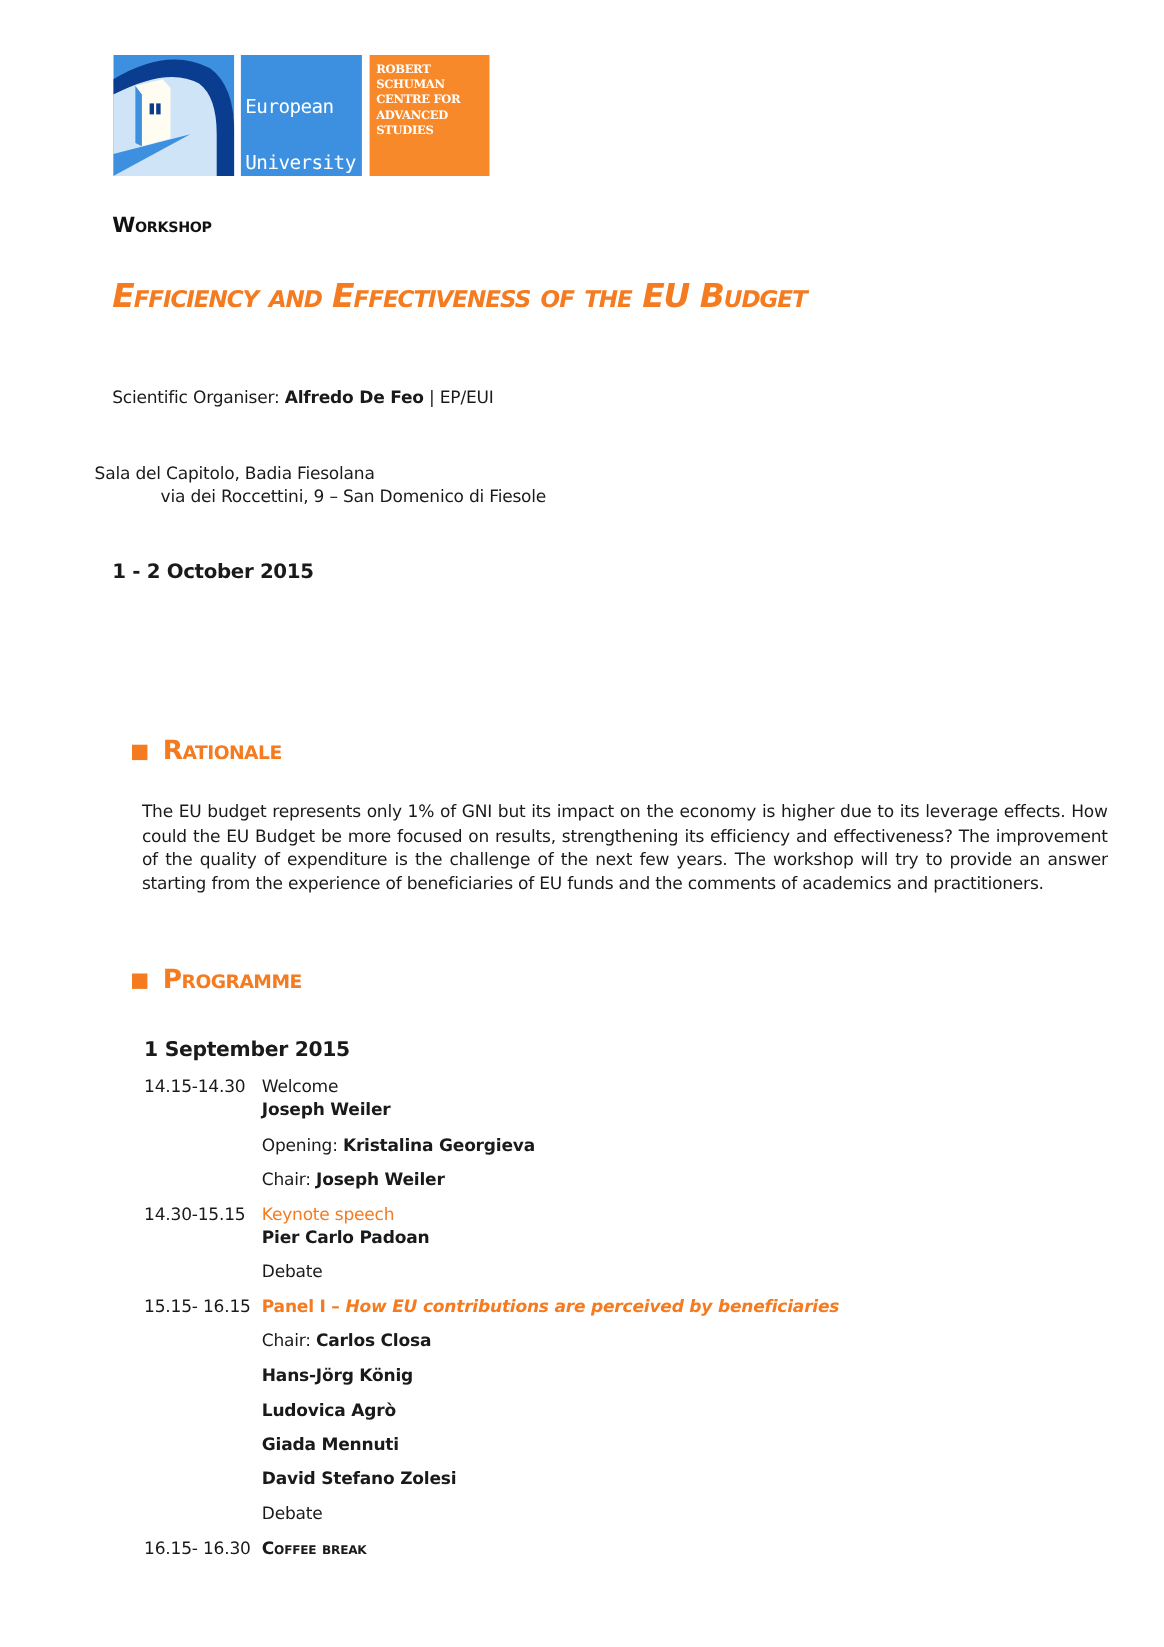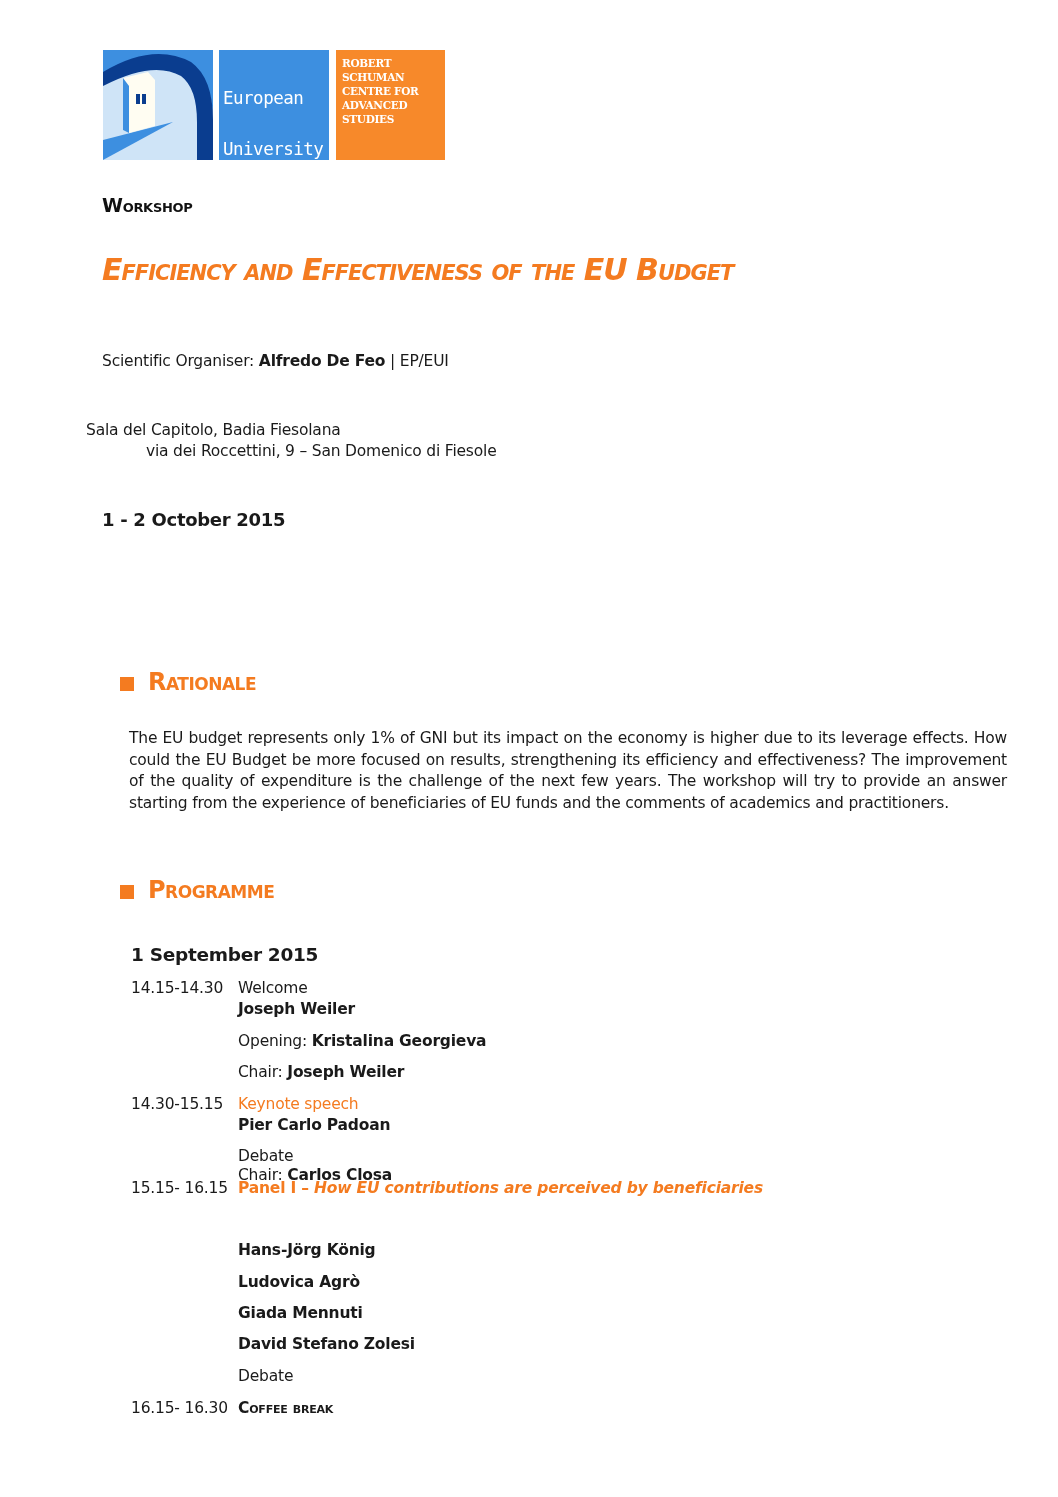--- a/index.html
+++ b/index.html
@@ -113,21 +113,21 @@
 
 <div class="row time" style="top:1095px">14.30-15.15</div>
 <div class="row item orange" style="top:1095px">Keynote speech</div>
 <div class="row item b" style="top:1116px">Pier Carlo Padoan</div>
 <div class="row item" style="top:1147px">Debate</div>
 
 <div class="row time" style="top:1179px">15.15- 16.15</div>
 <div class="row item orange b" style="top:1179px">
   <span>Panel I</span><span> – </span><span class="it">How EU contributions are perceived by beneficiaries</span>
 </div>
-<div class="row item" style="top:1166px">
+<div class="row item" style="top:1210px">
   <span>Chair: </span><span class="b">Carlos Closa</span>
 </div>
 <div class="row item b" style="top:1241px">Hans-Jörg König</div>
 <div class="row item b" style="top:1273px">Ludovica Agrò</div>
 <div class="row item b" style="top:1304px">Giada Mennuti</div>
 <div class="row item b" style="top:1335px">David Stefano Zolesi</div>
 <div class="row item" style="top:1367px">Debate</div>
 
 <div class="row time" style="top:1399px">16.15- 16.30</div>
 <div class="row item coffee" style="top:1399px">Coffee break</div>

